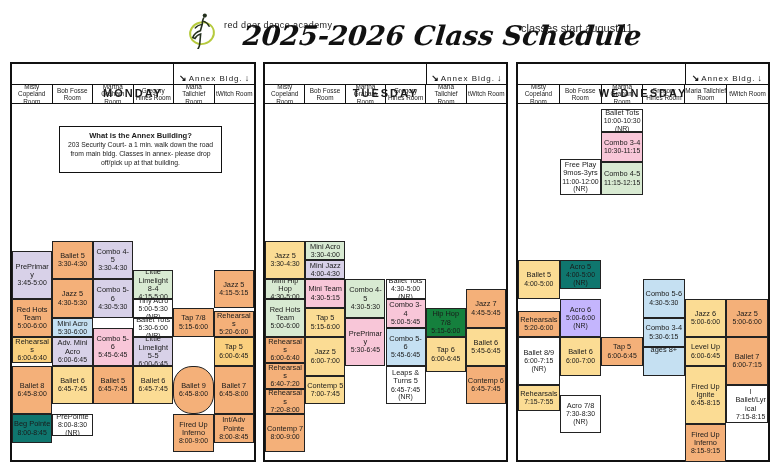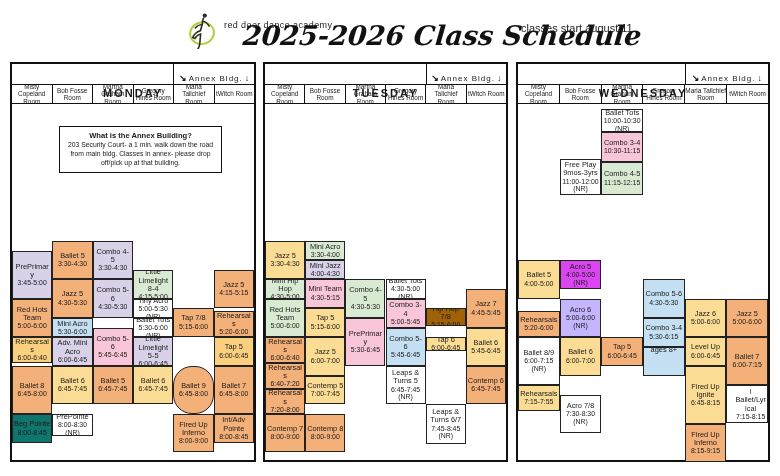--- a/index.html
+++ b/index.html
@@ -256,24 +256,20 @@
             <div class="cls-time">5:15-6:00</div>
           </div>
           <div class="class-cell" style="left: 16.6667%; width: 16.6667%; top: 233px; height: 39px; background: rgb(251, 220, 148);">
             <div class="cls-name">Jazz 5</div>
             <div class="cls-time">6:00-7:00</div>
           </div>
           <div class="class-cell" style="left: 16.6667%; width: 16.6667%; top: 272px; height: 28px; background: rgb(251, 220, 148);">
             <div class="cls-name">Contemp 5</div>
             <div class="cls-time">7:00-7:45</div>
           </div>
-          <div class="class-cell" style="left: 16.6667%; width: 16.6667%; top: 310px; height: 38px; background: rgb(244, 176, 121);">
-            <div class="cls-name">Contemp 8</div>
-            <div class="cls-time">8:00-9:00</div>
-          </div>
           <div class="class-cell" style="left: 33.3333%; width: 16.6667%; top: 175px; height: 39px; background: rgb(216, 234, 210);">
             <div class="cls-name">Combo 4-5</div>
             <div class="cls-time">4:30-5:30</div>
           </div>
           <div class="class-cell" style="left: 33.3333%; width: 16.6667%; top: 214px; height: 48px; background: rgb(248, 198, 216);">
             <div class="cls-name">PrePrimary</div>
             <div class="cls-time">5:30-6:45</div>
           </div>
           <div class="class-cell" style="left: 50%; width: 16.6667%; top: 175px; height: 20px; background: rgb(255, 255, 255);">
             <div class="cls-name">Ballet Tots</div>
@@ -284,31 +280,27 @@
             <div class="cls-time">5:00-5:45</div>
           </div>
           <div class="class-cell" style="left: 50%; width: 16.6667%; top: 224px; height: 38px; background: rgb(197, 224, 242);">
             <div class="cls-name">Combo 5-6</div>
             <div class="cls-time">5:45-6:45</div>
           </div>
           <div class="class-cell" style="left: 50%; width: 16.6667%; top: 262px; height: 38px; background: rgb(255, 255, 255);">
             <div class="cls-name">Leaps &amp; Turns 5</div>
             <div class="cls-time">6:45-7:45 (NR)</div>
           </div>
-          <div class="class-cell" style="left: 66.6667%; width: 16.6667%; top: 204px; height: 18px; background: #a16207;">
+          <div class="class-cell" style="left: 66.6667%; width: 16.6667%; top: 204px; height: 29px; background: #15803d;">
             <div class="cls-name">Hip Hop 7/8</div>
             <div class="cls-time">5:15-6:00</div>
           </div>
-          <div class="class-cell" style="left: 66.6667%; width: 16.6667%; top: 233px; height: 14px; background: rgb(251, 220, 148);">
+          <div class="class-cell" style="left: 66.6667%; width: 16.6667%; top: 233px; height: 35px; background: rgb(251, 220, 148);">
             <div class="cls-name">Tap 6</div>
             <div class="cls-time">6:00-6:45</div>
-          </div>
-          <div class="class-cell" style="left: 66.6667%; width: 16.6667%; top: 300px; height: 40px; background: rgb(255, 255, 255);">
-            <div class="cls-name">Leaps &amp; Turns 6/7</div>
-            <div class="cls-time">7:45-8:45 (NR)</div>
           </div>
           <div class="class-cell" style="left: 83.3333%; width: 16.6667%; top: 185px; height: 39px; background: rgb(244, 176, 121);">
             <div class="cls-name">Jazz 7</div>
             <div class="cls-time">4:45-5:45</div>
           </div>
           <div class="class-cell" style="left: 83.3333%; width: 16.6667%; top: 224px; height: 38px; background: rgb(251, 220, 148);">
             <div class="cls-name">Ballet 6</div>
             <div class="cls-time">5:45-6:45</div>
           </div>
           <div class="class-cell" style="left: 83.3333%; width: 16.6667%; top: 262px; height: 38px; background: rgb(244, 176, 121);">
@@ -348,21 +340,21 @@
             <div class="cls-time">6:00-7:15 (NR)</div>
           </div>
           <div class="class-cell" style="left: 0%; width: 16.6667%; top: 281px; height: 26px; background: rgb(251, 220, 148);">
             <div class="cls-name">Rehearsals</div>
             <div class="cls-time">7:15-7:55</div>
           </div>
           <div class="class-cell" style="left: 16.6667%; width: 16.6667%; top: 55px; height: 36px; background: rgb(255, 255, 255);">
             <div class="cls-name">Free Play 9mos-3yrs</div>
             <div class="cls-time">11:00-12:00 (NR)</div>
           </div>
-          <div class="class-cell" style="left: 16.6667%; width: 16.6667%; top: 156px; height: 29px; background: #d946ef;">
+          <div class="class-cell" style="left: 16.6667%; width: 16.6667%; top: 156px; height: 29px; background: #0f766e;">
             <div class="cls-name">Acro 5</div>
             <div class="cls-time">4:00-5:00 (NR)</div>
           </div>
           <div class="class-cell" style="left: 16.6667%; width: 16.6667%; top: 195px; height: 38px; background: #c4b5fd;">
             <div class="cls-name">Acro 6</div>
             <div class="cls-time">5:00-6:00 (NR)</div>
           </div>
           <div class="class-cell" style="left: 16.6667%; width: 16.6667%; top: 233px; height: 39px; background: rgb(251, 220, 148);">
             <div class="cls-name">Ballet 6</div>
             <div class="cls-time">6:00-7:00</div>

